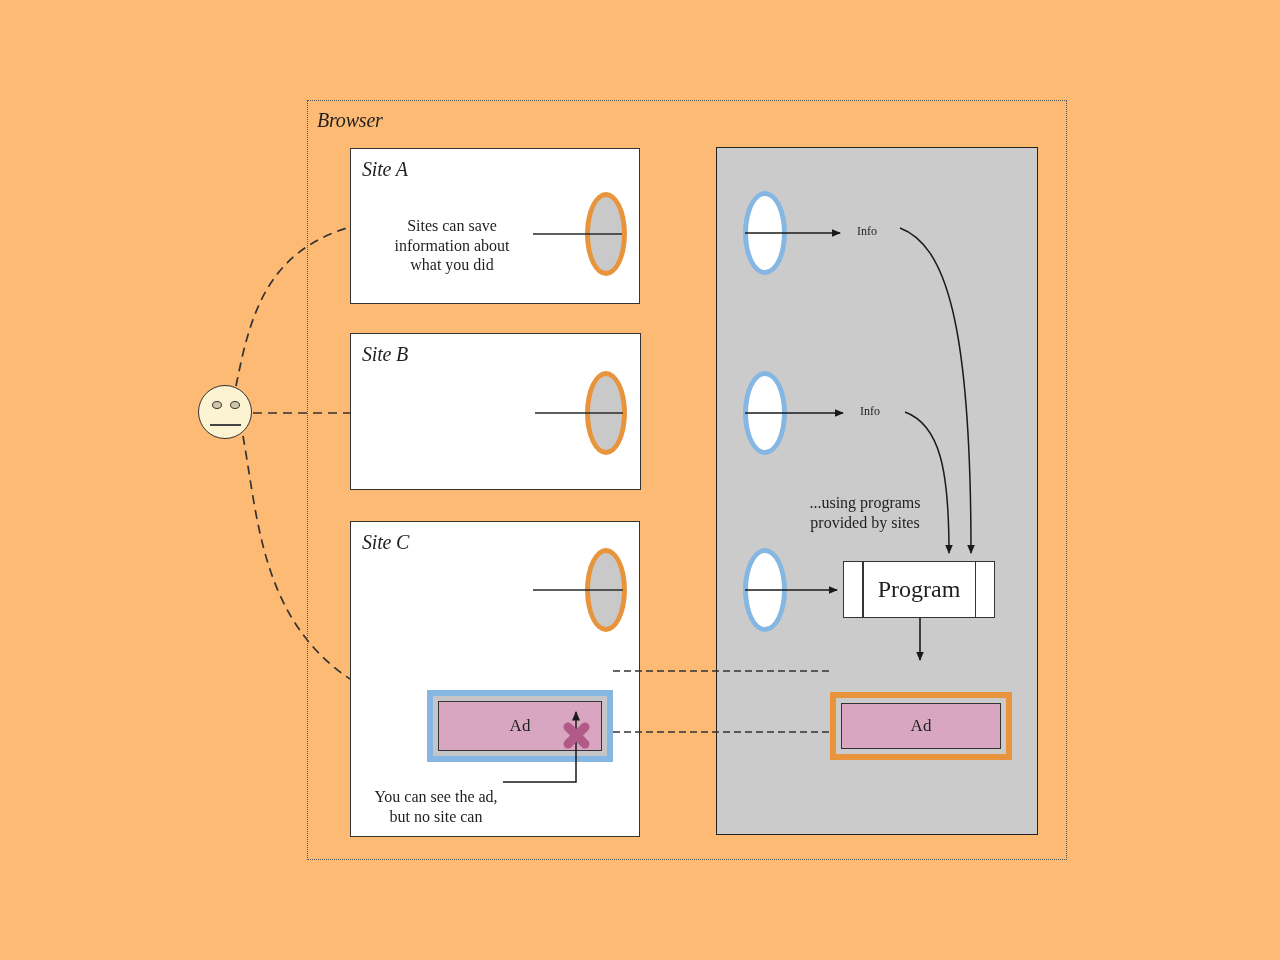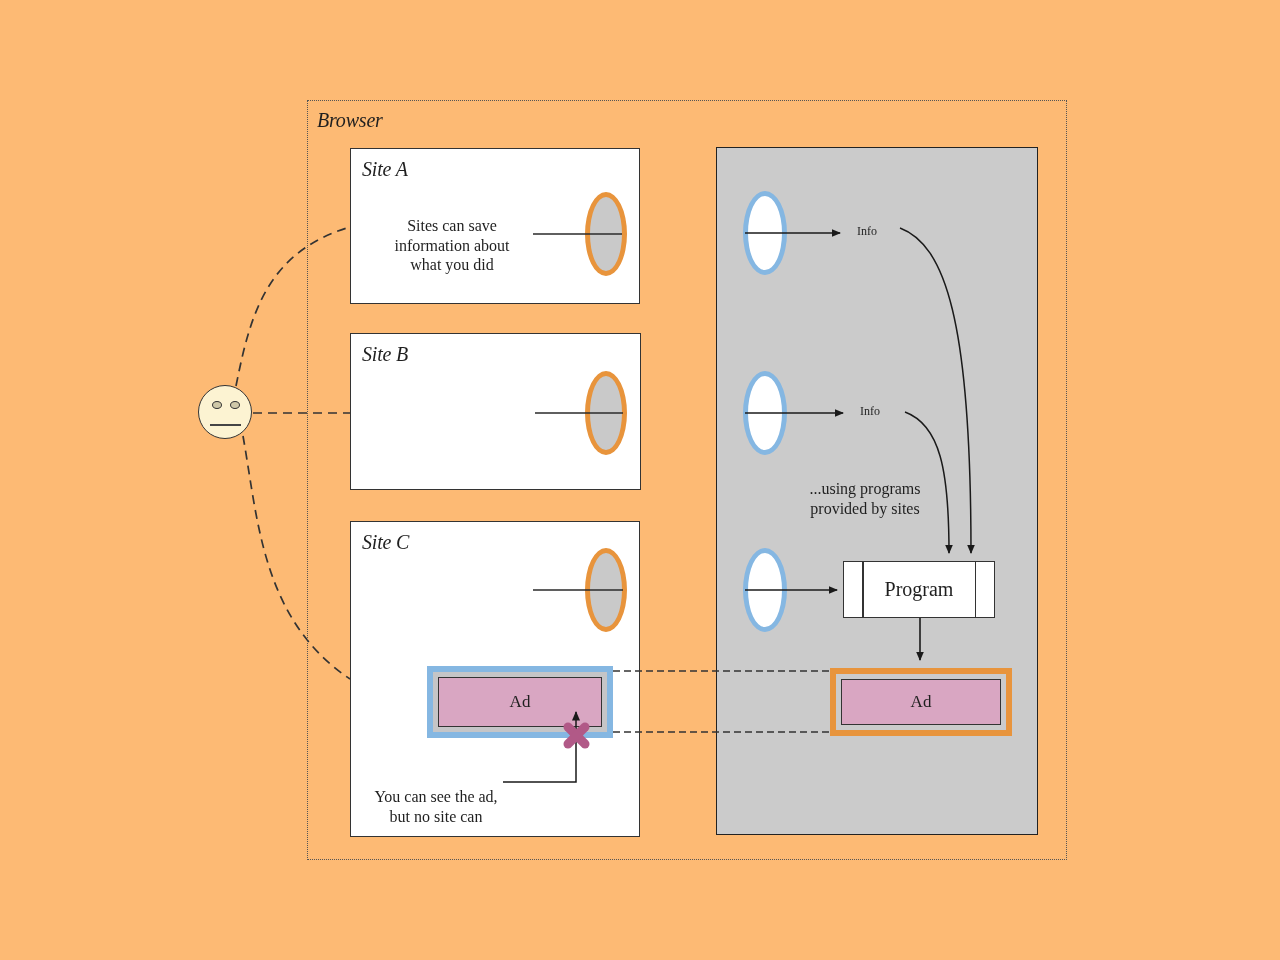--- a/index.html
+++ b/index.html
@@ -28,37 +28,37 @@
   .site-c-text{left:360px;top:576px;width:150px;}
   .see-ad-note{left:362px;top:762px;width:148px;margin-top:25px;}
 
   
   .nether-box{left:716px;top:147px;width:322px;height:688px;background:#cbcbcb;border:1.5px solid #222;box-sizing:border-box;}
   .nether-title{left:727px;top:160px;font-style:italic;font-size:19px;letter-spacing:-0.2px;}
   .info-label{font-size:12px;}
   .info-1{left:857px;top:224px;}
   .info-2{left:860px;top:404px;}
   .available-note{left:789px;top:289px;width:152px;}
-  .programs-note{left:789px;top:479px;width:152px;}
+  .programs-note{left:789px;top:493px;width:152px;}
 
   
   .portal{border-radius:50%;box-sizing:border-box;}
   .portal-orange{width:42px;height:84px;border:5px solid #e8943c;background:#c9c9c9;}
   .portal-blue{width:44px;height:84px;border:5px solid #85b7e2;background:#ffffff;}
   .po-a{left:585px;top:192px;} .po-b{left:585px;top:371px;} .po-c{left:585px;top:548px;}
   .pb-1{left:743px;top:191px;} .pb-2{left:743px;top:371px;} .pb-3{left:743px;top:548px;}
 
   
   .program-box{left:843px;top:561px;width:152px;height:57px;background:#fff;border:1.5px solid #333;
-               box-sizing:border-box;display:flex;align-items:center;justify-content:center;font-size:20px;}
+               box-sizing:border-box;display:flex;align-items:center;justify-content:center;font-size:24px;}
   .program-box .vline{position:absolute;top:0;bottom:0;width:1.5px;background:#333;}
   .program-box .vl-l{left:18px;} .program-box .vl-r{right:18px;}
 
   
-  .ad-frame{box-sizing:border-box;display:flex;padding:5px;}
+  .ad-frame{box-sizing:border-box;display:flex;padding:5px;margin-top:24px;}
   .ad-frame-blue{left:427px;top:666px;width:186px;height:72px;border:6px solid #85b7e2;background:#c5c5c7;}
   .ad-frame-orange{left:830px;top:668px;width:182px;height:68px;border:6px solid #e8943c;background:#cbcbcb;}
   .ad-inner{flex:1;background:#d9a6c2;border:1.5px solid #333;display:flex;align-items:center;justify-content:center;font-size:17px;}
 
   
   .face{left:198px;top:385px;width:54px;height:54px;border-radius:50%;background:#fcf3d2;border:1.6px solid #333;box-sizing:border-box;z-index:2;}
   .face .eye{position:absolute;width:10px;height:8px;border:1.5px solid #333;border-radius:50%;background:#cfc8a8;box-sizing:border-box;top:15px;}
   .face .eye-l{left:13px;} .face .eye-r{left:31px;}
   .face .mouth{position:absolute;left:11px;top:38px;width:31px;height:2px;background:#444;}
 

